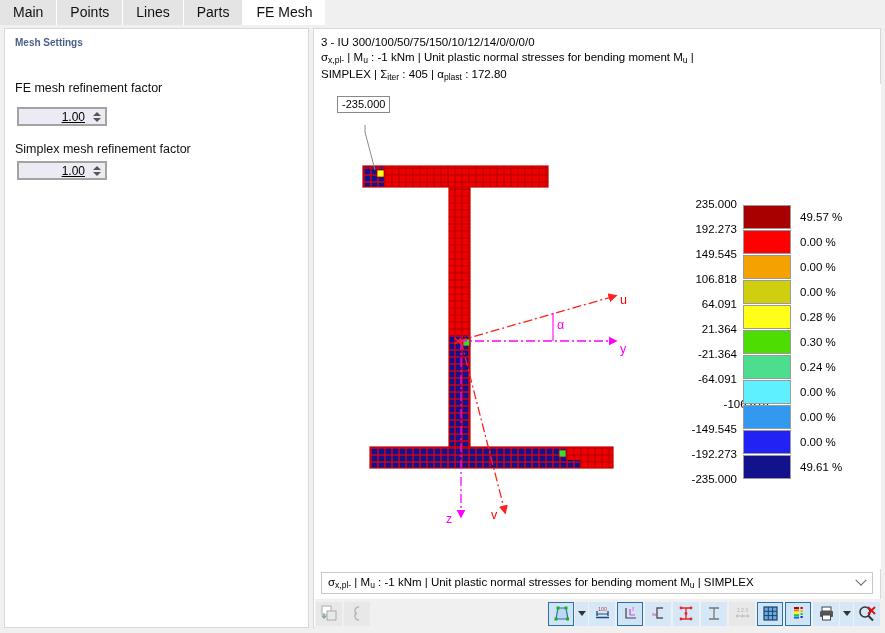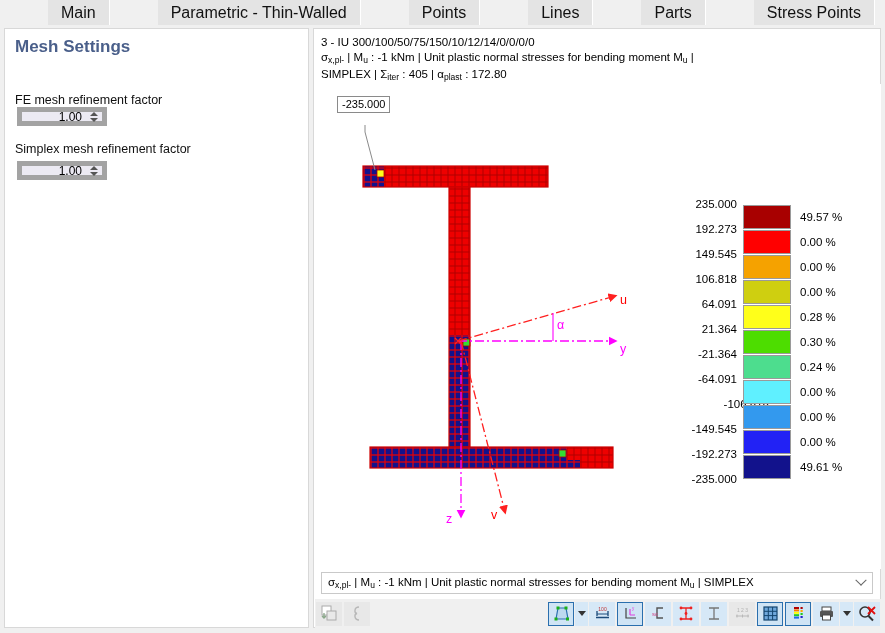--- a/index.html
+++ b/index.html
@@ -18,52 +18,51 @@
   .tabbar {
     position: absolute; left:0; top:0; width:885px; height:25px;
     background:#f0f0f0;
     display:flex; align-items:flex-start;
   }
   .tab {
     height:25px; line-height:25px;
     padding:0 13px;
     background:#e4e4e4;
     border-right:1px solid #ffffff;
-    font-size:16px; color:#111;
+    font-size:14px; color:#111;
     white-space:nowrap;
     cursor:default;
-    margin-left:48px;
   }
   .tab.active {
     background:#ffffff;
     border-right:1px solid #f0f0f0;
   }
   .tabbar-filler { flex:1; height:25px; background:#f0f0f0; }
   .tabbar-underline {
     position:absolute; left:0; top:25px; width:885px; height:2px; background:#f0f0f0;
   }
 
   
   .leftpanel {
     position:absolute; left:4px; top:28px; width:305px; height:600px;
     background:#ffffff; border:1px solid #d8d8d8;
   }
   .panel-title {
     position:absolute; left:10px; top:8px;
-    font-size:17px; font-weight:bold; color:#4a5f8a;
+    font-size:10px; font-weight:bold; color:#4a5f8a;
   }
   .field-label {
     position:absolute; font-size:12.5px; color:#111;
   }
   .spinbox {
     position:absolute;
     width:90px; height:19px;
     background:#eceaf3;
-    border:5px solid #a3a3a3;
-    display:flex; align-items:center;
+    border:2px solid #a3a3a3;
+    display:flex; align-items:center;text-decoration:underline;
   }
   .spinbox .val {
     flex:1; text-align:right; padding-right:6px;
     font-size:12px; color:#000;
   }
   .spin-arrows {
     width:14px; height:17px;
     display:flex; flex-direction:column; justify-content:center; align-items:center;
     gap:2px; padding-right:3px;
   }
@@ -159,34 +158,32 @@
   .axis-label.mag { color:#ff00ff; }
   .axis-label.red { color:#ff0000; }
 </style>
 </head>
 <body>
 
 <div id="app">
 
   <div class="tabbar" id="tabbar">
     <div class="tab">Main</div>
-      <div class="tab">Parametric - Thin-Walled</div>
       <div class="tab">Points</div>
       <div class="tab">Lines</div>
       <div class="tab">Parts</div>
-      <div class="tab">Stress Points</div>
       <div class="tab active">FE Mesh</div>
       <div class="tabbar-filler"></div>
   </div>
   <div class="tabbar-underline"></div>
 
   <div class="leftpanel">
     <div class="panel-title">Mesh Settings</div>
 
-    <div class="field-label" style="left:10px; top:64px;">FE mesh refinement factor</div>
+    <div class="field-label" style="left:10px; top:52px;">FE mesh refinement factor</div>
     <div class="spinbox" style="left:12px; top:78px;">
       <div class="val">1.00</div>
       <div class="spin-arrows">
         <div class="sp-up"></div>
         <div class="sp-dn"></div>
       </div>
     </div>
 
     <div class="field-label" style="left:10px; top:113px;">Simplex mesh refinement factor</div>
     <div class="spinbox" style="left:12px; top:132px;">

